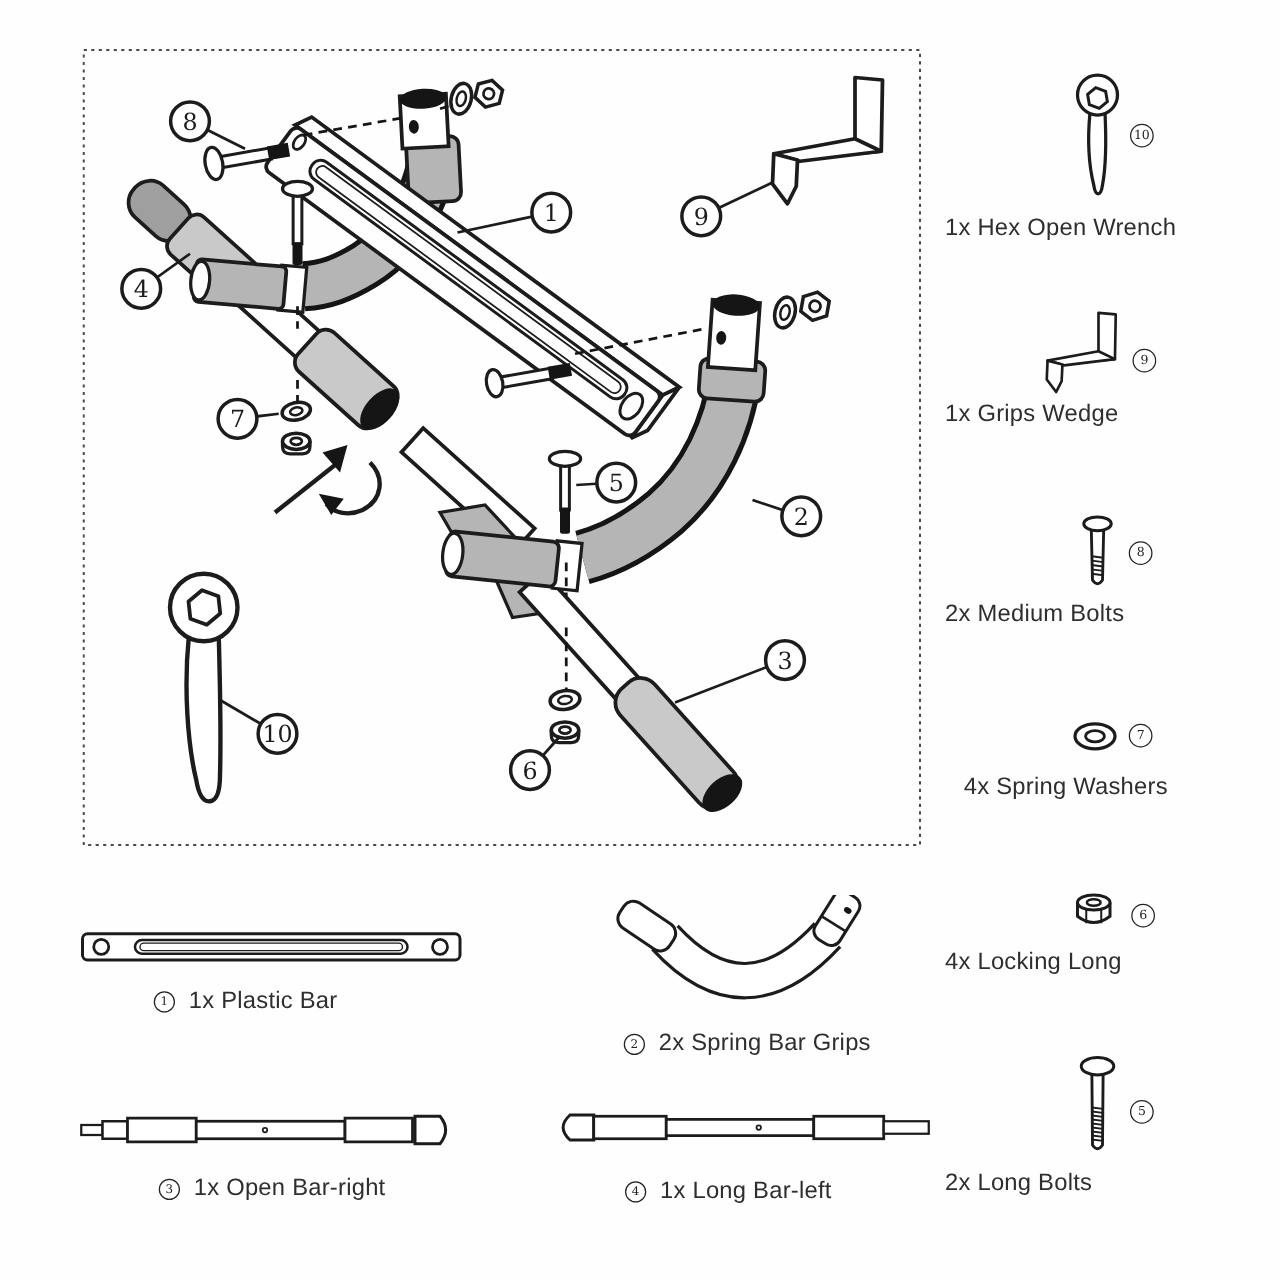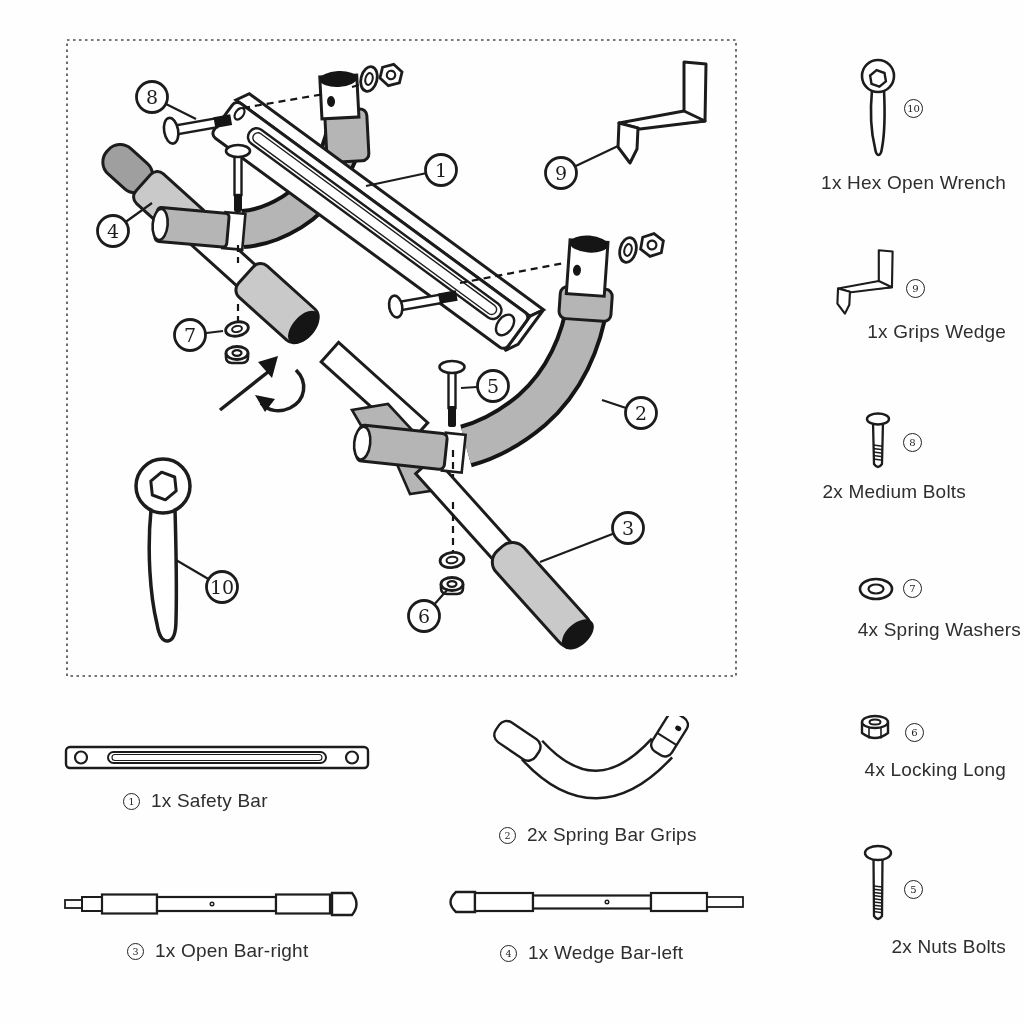--- a/index.html
+++ b/index.html
@@ -1,21 +1,21 @@
 <!DOCTYPE html>
 <html><head>
 <meta charset="utf-8">
 <style>
   html,body{margin:0;padding:0;background:#ffffff;}
   #stage{position:relative;width:1024px;height:1024px;background:#fefefe;overflow:hidden;
          font-family:"Liberation Sans",sans-serif;color:#2b2b2b;}
   #diagram{position:absolute;left:0;top:0;}
   .abs{position:absolute;}
   .part-label{font-size:19px;letter-spacing:.2px;color:#2e2e2e;white-space:nowrap;}
-  .side-label{width:250px;text-align:right;}
+  .side-label{width:250px;text-align:left;}
   .badge{display:flex;align-items:center;justify-content:center;
          border:1.6px solid #222;border-radius:50%;
          font-family:"DejaVu Serif",serif;color:#222;background:#fff;box-sizing:border-box;}
   .badge-lg{width:19px;height:19px;font-size:10px;}
   .badge-sm{width:17px;height:17px;font-size:9.5px;}
   .bottom-row{display:flex;align-items:center;gap:11px;}
   .callout-line{stroke:#1c1c1c;stroke-width:2.2;}
   .callout-circle{fill:#fff;stroke:#1c1c1c;stroke-width:2.8;}
   .callout-num{font-family:"DejaVu Serif",serif;font-size:19px;fill:#1c1c1c;
                text-anchor:middle;}
@@ -252,21 +252,21 @@
     </svg>
     <div class="abs badge badge-lg" style="left:906px;top:279px">9</div>
     <div class="abs part-label side-label" style="left:756px;top:321px">1x Grips Wedge</div>
 
     <svg class="abs" style="left:858px;top:412px" width="40" height="62" viewBox="0 0 40 62">
       <path d="M 15,10 L 25,10 L 24,52 Q 20,58 16,52 Z" fill="#fff" stroke="#1c1c1c" stroke-width="2.3"></path>
       <ellipse cx="20" cy="7" rx="11" ry="5.5" fill="#fff" stroke="#1c1c1c" stroke-width="2.4"></ellipse>
       <path d="M15.4 33 L24.6 34.2 M15.4 36.5 L24.6 37.7 M15.4 40 L24.6 41.2 M15.4 43.5 L24.6 44.7 M15.4 47 L24.6 48.2" stroke="#1c1c1c" stroke-width="1.5" fill="none"></path>
     </svg>
     <div class="abs badge badge-lg" style="left:903px;top:433px">8</div>
-    <div class="abs part-label side-label" style="left:716px;top:481px">2x Medium Bolts</div>
+    <div class="abs part-label side-label" style="left:756px;top:481px">2x Medium Bolts</div>
 
     <svg class="abs" style="left:855px;top:574px" width="42" height="30" viewBox="0 0 42 30">
       <ellipse cx="21" cy="15" rx="16" ry="10" fill="#fff" stroke="#1c1c1c" stroke-width="2.6"></ellipse>
       <ellipse cx="21" cy="15" rx="7.5" ry="4.5" fill="#fff" stroke="#1c1c1c" stroke-width="2.2"></ellipse>
     </svg>
     <div class="abs badge badge-lg" style="left:903px;top:579px">7</div>
     <div class="abs part-label side-label" style="left:771px;top:619px">4x Spring Washers</div>
 
     <svg class="abs" style="left:856px;top:712px" width="38" height="34" viewBox="0 0 38 34">
       <path d="M 6,10 L 6,21 Q 19,31 32,21 L 32,10" fill="#fff" stroke="#1c1c1c" stroke-width="2.4"></path>
@@ -277,35 +277,35 @@
     </svg>
     <div class="abs badge badge-lg" style="left:905px;top:723px">6</div>
     <div class="abs part-label side-label" style="left:756px;top:759px">4x Locking Long</div>
 
     <svg class="abs" style="left:858px;top:844px" width="40" height="82" viewBox="0 0 40 82">
       <path d="M 15.5,14 L 24.5,14 L 24,72 Q 20,78 16,72 Z" fill="#fff" stroke="#1c1c1c" stroke-width="2.3"></path>
       <ellipse cx="20" cy="9" rx="13" ry="7" fill="#fff" stroke="#1c1c1c" stroke-width="2.4"></ellipse>
       <path d="M15.7 42 L24.3 43.1 M15.7 45.2 L24.3 46.3 M15.7 48.4 L24.3 49.5 M15.7 51.6 L24.3 52.7 M15.7 54.8 L24.3 55.9 M15.7 58 L24.3 59.1 M15.7 61.2 L24.3 62.3 M15.7 64.4 L24.3 65.5 M15.7 67.6 L24.3 68.7" stroke="#1c1c1c" stroke-width="1.5" fill="none"></path>
     </svg>
     <div class="abs badge badge-lg" style="left:904px;top:880px">5</div>
-    <div class="abs part-label side-label" style="left:756px;top:936px">2x Nuts Bolts</div>
+    <div class="abs part-label side-label" style="left:756px;top:936px">2x Long Bolts</div>
   </div>
 
   <div>
 
     <svg class="abs" style="left:64px;top:744px" width="308" height="28" viewBox="0 0 308 28">
       <rect x="2" y="3" width="302" height="21" rx="4" fill="#fff" stroke="#1c1c1c" stroke-width="2.4"></rect>
       <circle cx="17" cy="13.5" r="6" fill="#fff" stroke="#1c1c1c" stroke-width="2.2"></circle>
       <circle cx="288" cy="13.5" r="6" fill="#fff" stroke="#1c1c1c" stroke-width="2.2"></circle>
       <rect x="44" y="8" width="218" height="11" rx="5.5" fill="#fff" stroke="#1c1c1c" stroke-width="2"></rect>
       <rect x="48" y="10.5" width="210" height="6" rx="3" fill="none" stroke="#1c1c1c" stroke-width="1.1"></rect>
     </svg>
     <div class="abs bottom-row" style="left:123px;top:790px">
       <div class="badge badge-sm">1</div>
-      <div class="part-label">1x Safety Bar</div>
+      <div class="part-label">1x Plastic Bar</div>
     </div>
 
     <svg class="abs" style="left:492px;top:716px" width="208" height="100" viewBox="0 0 208 100">
       <path d="M 40,34 Q 104,104 170,32" stroke="#1c1c1c" stroke-width="30" fill="none"></path>
       <path d="M 40,34 Q 104,104 170,32" stroke="#ffffff" stroke-width="25" fill="none"></path>
       <g transform="translate(42,36) rotate(-146)">
         <rect x="-4" y="-12" width="48" height="24" rx="9" fill="#fff" stroke="#1c1c1c" stroke-width="2.4"></rect>
       </g>
       <g transform="translate(168,34) rotate(-58)">
         <rect x="-4" y="-11.5" width="44" height="23" rx="8" fill="#fff" stroke="#1c1c1c" stroke-width="2.4"></rect>
@@ -335,16 +335,16 @@
     <svg class="abs" style="left:443px;top:890px" width="302" height="26" viewBox="0 0 302 26">
       <path d="M 32,2 L 13,2 Q 2,12 13,22 L 32,22 Z" fill="#fff" stroke="#1c1c1c" stroke-width="2.4"></path>
       <rect x="32" y="3" width="58" height="18" fill="#fff" stroke="#1c1c1c" stroke-width="2.2"></rect>
       <rect x="90" y="5.5" width="118" height="13" fill="#fff" stroke="#1c1c1c" stroke-width="2.2"></rect>
       <circle cx="164" cy="12" r="1.8" fill="none" stroke="#1c1c1c" stroke-width="1.4"></circle>
       <rect x="208" y="3" width="56" height="18" fill="#fff" stroke="#1c1c1c" stroke-width="2.2"></rect>
       <rect x="264" y="7" width="36" height="10" fill="#fff" stroke="#1c1c1c" stroke-width="1.8"></rect>
     </svg>
     <div class="abs bottom-row" style="left:500px;top:942px">
       <div class="badge badge-sm">4</div>
-      <div class="part-label">1x Wedge Bar-left</div>
+      <div class="part-label">1x Long Bar-left</div>
     </div>
   </div>
 </div>
 
 </body></html>

